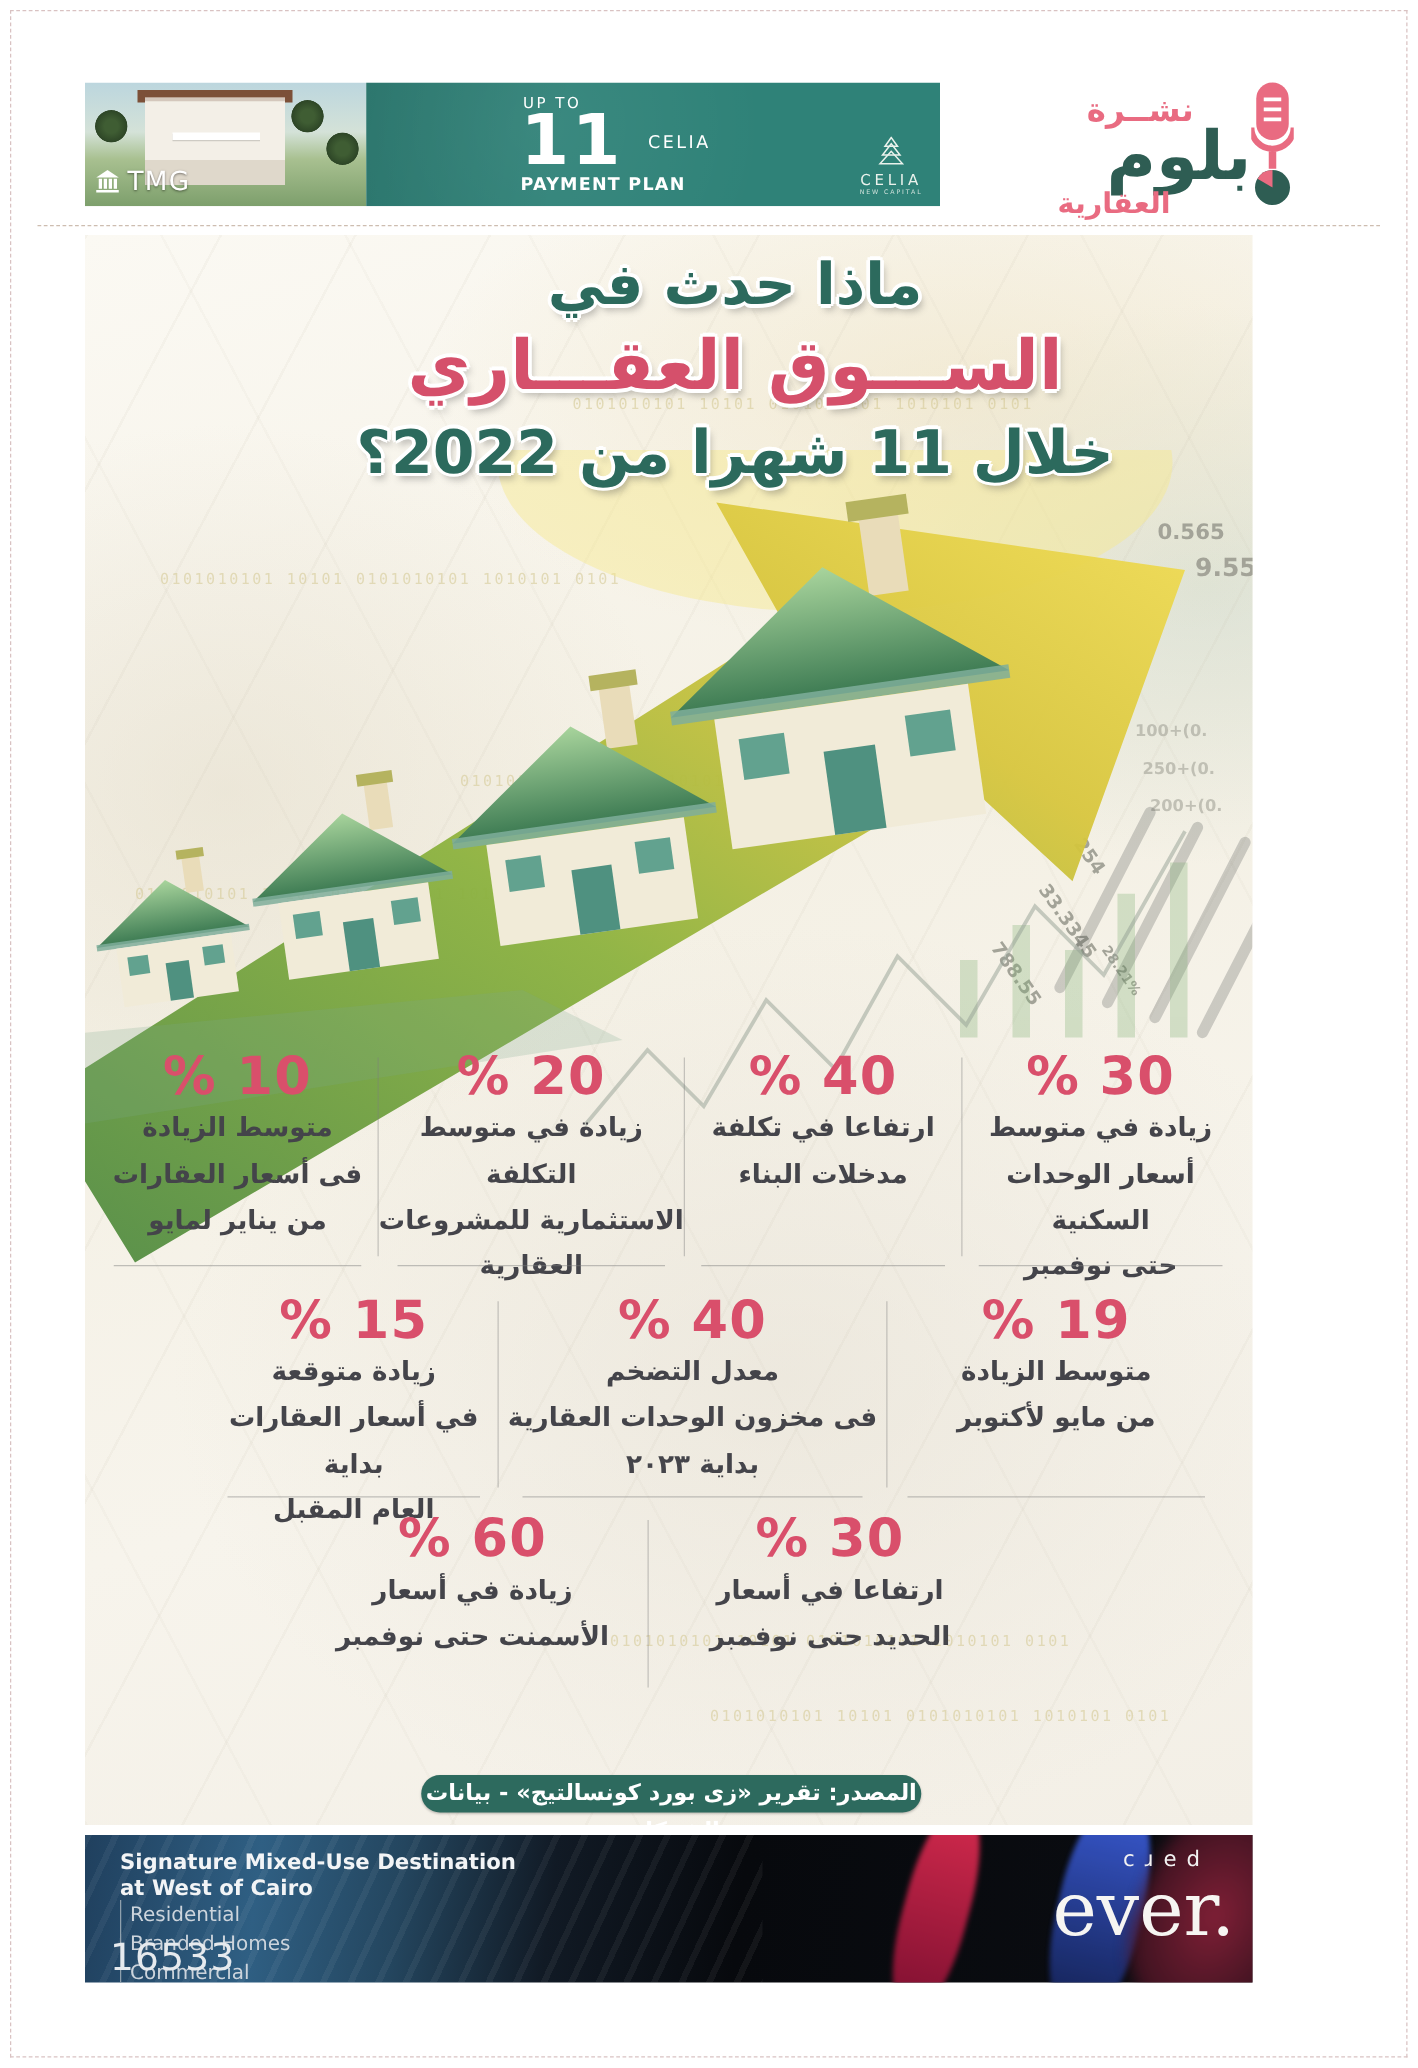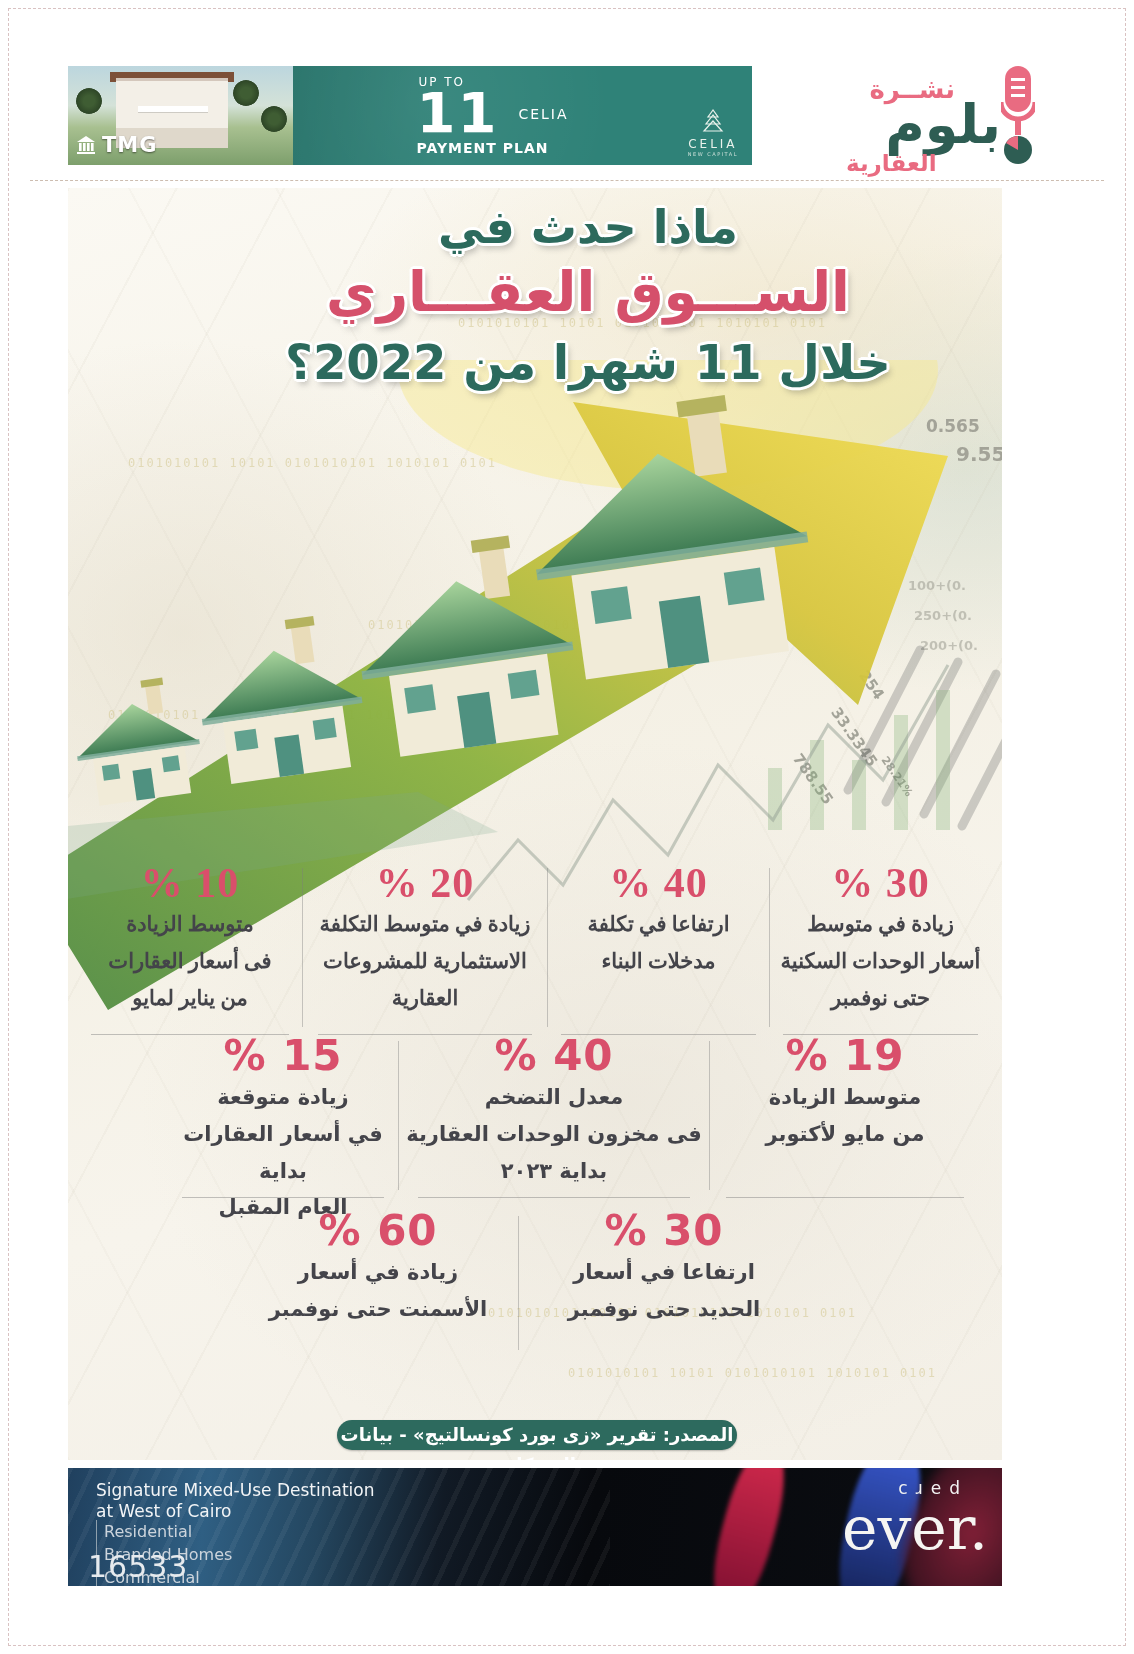--- a/index.html
+++ b/index.html
@@ -12,21 +12,21 @@
   .top-banner{position:absolute;left:68px;top:66px;width:684px;height:99px;display:flex;overflow:hidden;z-index:6;}
   .villa{position:relative;width:225px;flex:0 0 auto;overflow:hidden;
          background:linear-gradient(180deg,#bcd6de 0%,#d4e2d8 40%,#a8c090 62%,#7d9f6c 100%);}
   .villa-house{position:absolute;left:48px;top:12px;width:112px;height:70px;background:#f3efe7;
                box-shadow:inset 0 -20px 0 rgba(205,196,180,.55), inset 0 3px 0 rgba(120,80,60,.25);}
   .villa-roof{position:absolute;left:42px;top:6px;width:124px;height:10px;background:#7c5038;}
   .villa-balcony{position:absolute;left:70px;top:40px;width:70px;height:6px;background:#fff;box-shadow:0 1px 0 rgba(0,0,0,.15);}
   .palm{position:absolute;width:26px;height:26px;border-radius:50%;background:radial-gradient(circle,#3f5d33 30%,#2d4526 70%,transparent 72%);}
   .palm.p1{left:8px;top:22px;} .palm.p2{right:34px;top:14px;} .palm.p3{right:6px;top:40px;}
   .tmg{position:absolute;left:8px;bottom:8px;display:flex;align-items:center;gap:6px;color:#fff;}
-  .tmg-text{font-size:21px;font-weight:bold;letter-spacing:1px;text-shadow:0 1px 2px rgba(0,0,0,.5);}
+  .tmg-text{font-size:21px;font-weight:normal;letter-spacing:1px;text-shadow:0 1px 2px rgba(0,0,0,.5);}
   .banner-teal{position:relative;flex:1;background:
       radial-gradient(circle at 30% 35%, rgba(255,255,255,.06), transparent 55%),
       linear-gradient(100deg, rgba(0,0,0,.10), transparent 35%),
       #2f8278;display:flex;align-items:center;justify-content:center;color:#fff;}
   .plan-block{text-align:left;margin-right:60px;}
   .plan-upto{font-size:12px;font-weight:normal;letter-spacing:2px;margin-left:2px;}
   .plan-row{display:flex;align-items:flex-end;gap:20px;}
   .plan-11{font-size:56px;font-weight:bold;line-height:.85;letter-spacing:2px;}
   .plan-years{font-size:14px;letter-spacing:2px;margin-bottom:14px;}
   .plan-pp{font-size:14px;font-weight:bold;letter-spacing:1px;margin-top:4px;}
@@ -60,21 +60,21 @@
      text-shadow:-2px -2px 0 #fff,2px -2px 0 #fff,-2px 2px 0 #fff,2px 2px 0 #fff,
                  -3px 0 0 #fff,3px 0 0 #fff,0 -3px 0 #fff,0 3px 0 #fff,3px 5px 6px rgba(70,70,70,.35);}
   .t1{font-size:46px;color:#2c6a5d;margin-bottom:6px;}
   .t2{font-size:55px;color:#d5506b;margin-bottom:10px;}
   .t3{font-size:48px;color:#2c6a5d;}
 
   .illus{position:absolute;left:0;top:172px;width:934px;height:690px;z-index:2;}
 
   
   .stat-row{position:absolute;left:10px;width:914px;display:flex;z-index:3;}
-  .row1{top:672px;height:175px;font-family:Liberation Serif, serif;}
+  .row1{top:650px;height:175px;}
   .row2{top:845px;height:165px;}
   .row3{top:1020px;height:150px;}
   .stat{position:relative;text-align:center;}
   .stat-value{font-size:42px;font-weight:bold;color:#d94f6b;letter-spacing:1px;line-height:1.1;}
   .stat-line{font-size:21px;font-weight:bold;color:#44444a;line-height:1.75;direction:rtl;}
   .stat.ruled::after{content:"";position:absolute;left:6%;right:6%;bottom:0;
                      border-bottom:1px solid rgba(125,125,125,.45);}
   .vdiv{width:1px;background:rgba(125,125,125,.4);margin:8px 0;flex:0 0 auto;}
   .spacer{flex:0 0 auto;}
 
@@ -87,21 +87,21 @@
       background:linear-gradient(97deg,#20405e 0%,#2f5f83 15%,#24465f 27%,#111a25 40%,#07090d 56%,#0b0d12 100%);}
   .bb-swirl{position:absolute;left:0;top:0;width:58%;height:100%;
       background:repeating-linear-gradient(115deg, rgba(255,255,255,.05) 0 5px, transparent 5px 20px);}
   .streak{position:absolute;filter:blur(2px);}
   .s-red{left:655px;top:-25px;width:52px;height:170px;transform:rotate(15deg);
          background:linear-gradient(180deg,#d42a4d,#7c0f30);border-radius:45%;}
   .s-blue{left:778px;top:-30px;width:68px;height:180px;transform:rotate(13deg);
           background:linear-gradient(180deg,#3f63e8,#142257);border-radius:45%;opacity:.9;}
   .s-red2{right:-30px;top:-20px;width:120px;height:170px;transform:rotate(22deg);
           background:radial-gradient(#a82643,#2e0f1b);border-radius:40%;opacity:.75;filter:blur(6px);}
-  .bb-title{position:absolute;left:28px;top:12px;color:#f2f4f6;font-size:17px;font-weight:normal;line-height:1.25;z-index:2;}
+  .bb-title{position:absolute;left:28px;top:12px;color:#f2f4f6;font-size:17px;font-weight:bold;line-height:1.25;z-index:2;}
   .bb-tags{position:absolute;left:28px;top:52px;color:#ccd4dc;font-size:16px;line-height:1.45;
            border-left:1px solid #8fa0ad;padding-left:7px;z-index:2;}
   .bb-num{position:absolute;left:20px;bottom:2px;color:#e6eaee;font-size:30px;letter-spacing:1px;z-index:2;}
   .bb-cred{position:absolute;right:34px;top:10px;color:#f2f2f2;font-size:17px;letter-spacing:8px;z-index:2;}
   .bb-ever{position:absolute;right:14px;top:30px;color:#f6f5f2;font-size:60px;z-index:2;
            font-family:"DejaVu Serif",serif;line-height:1;}
 </style>
 </head>
 <body>
 

